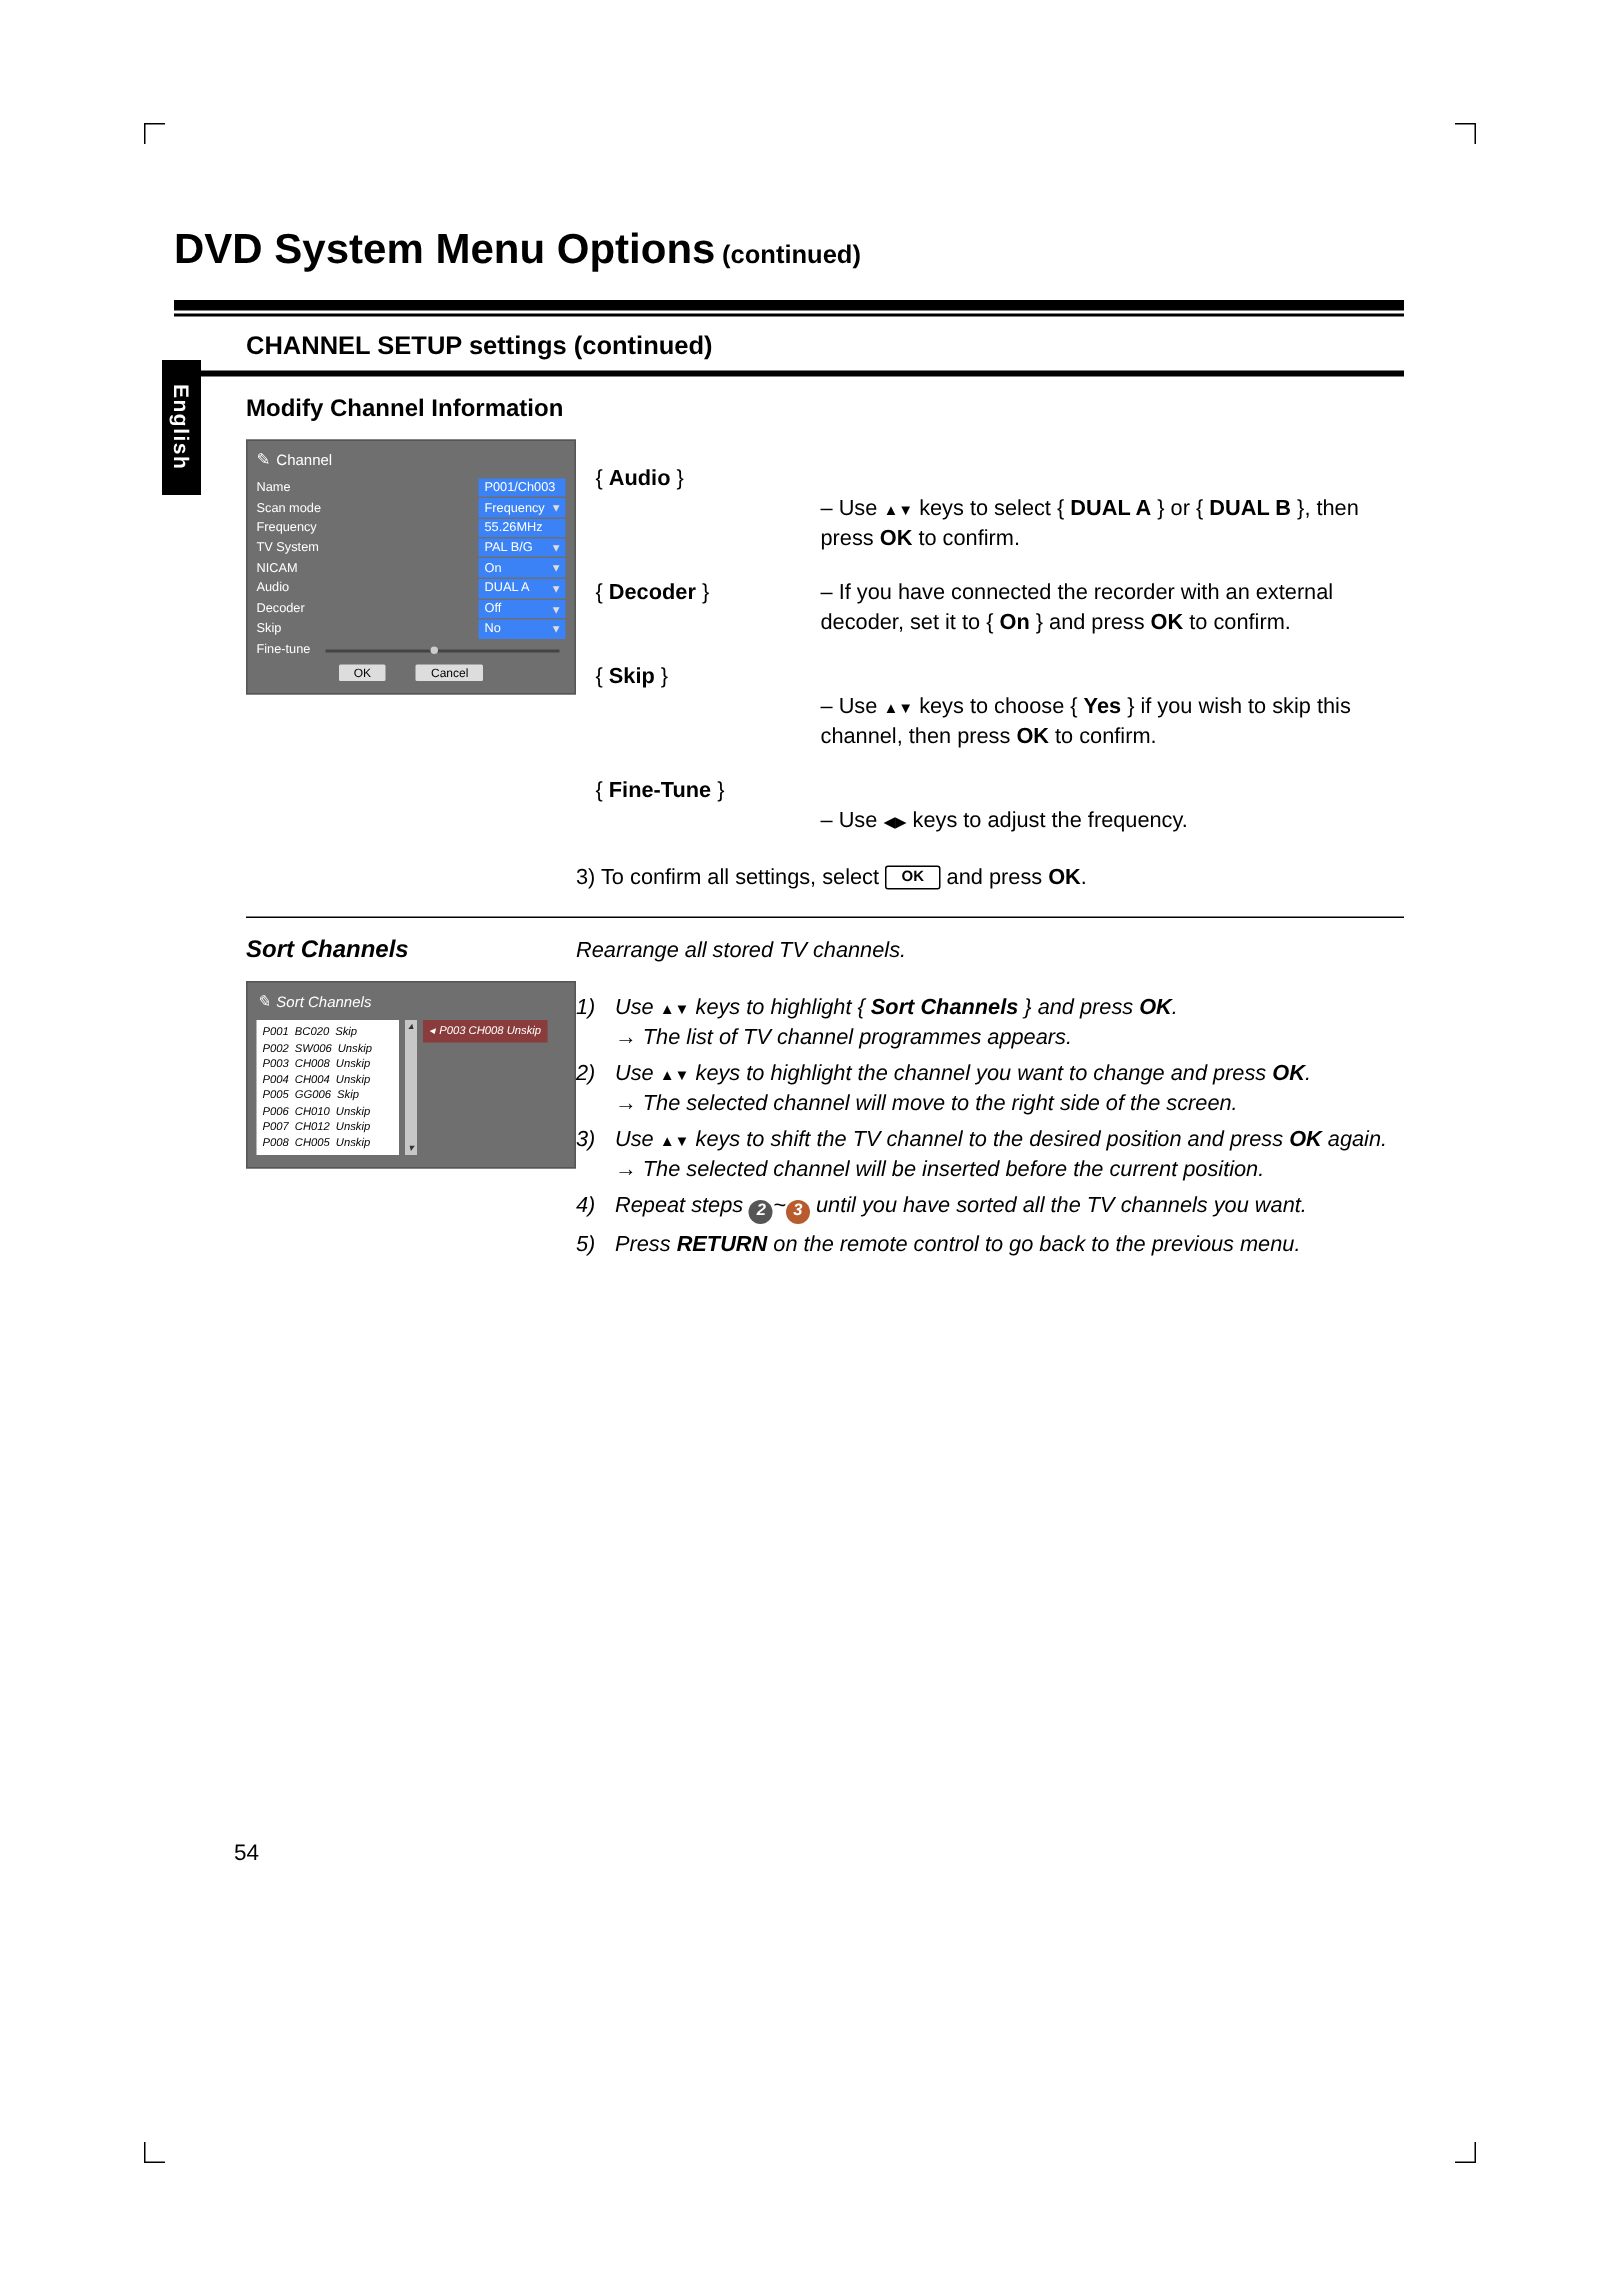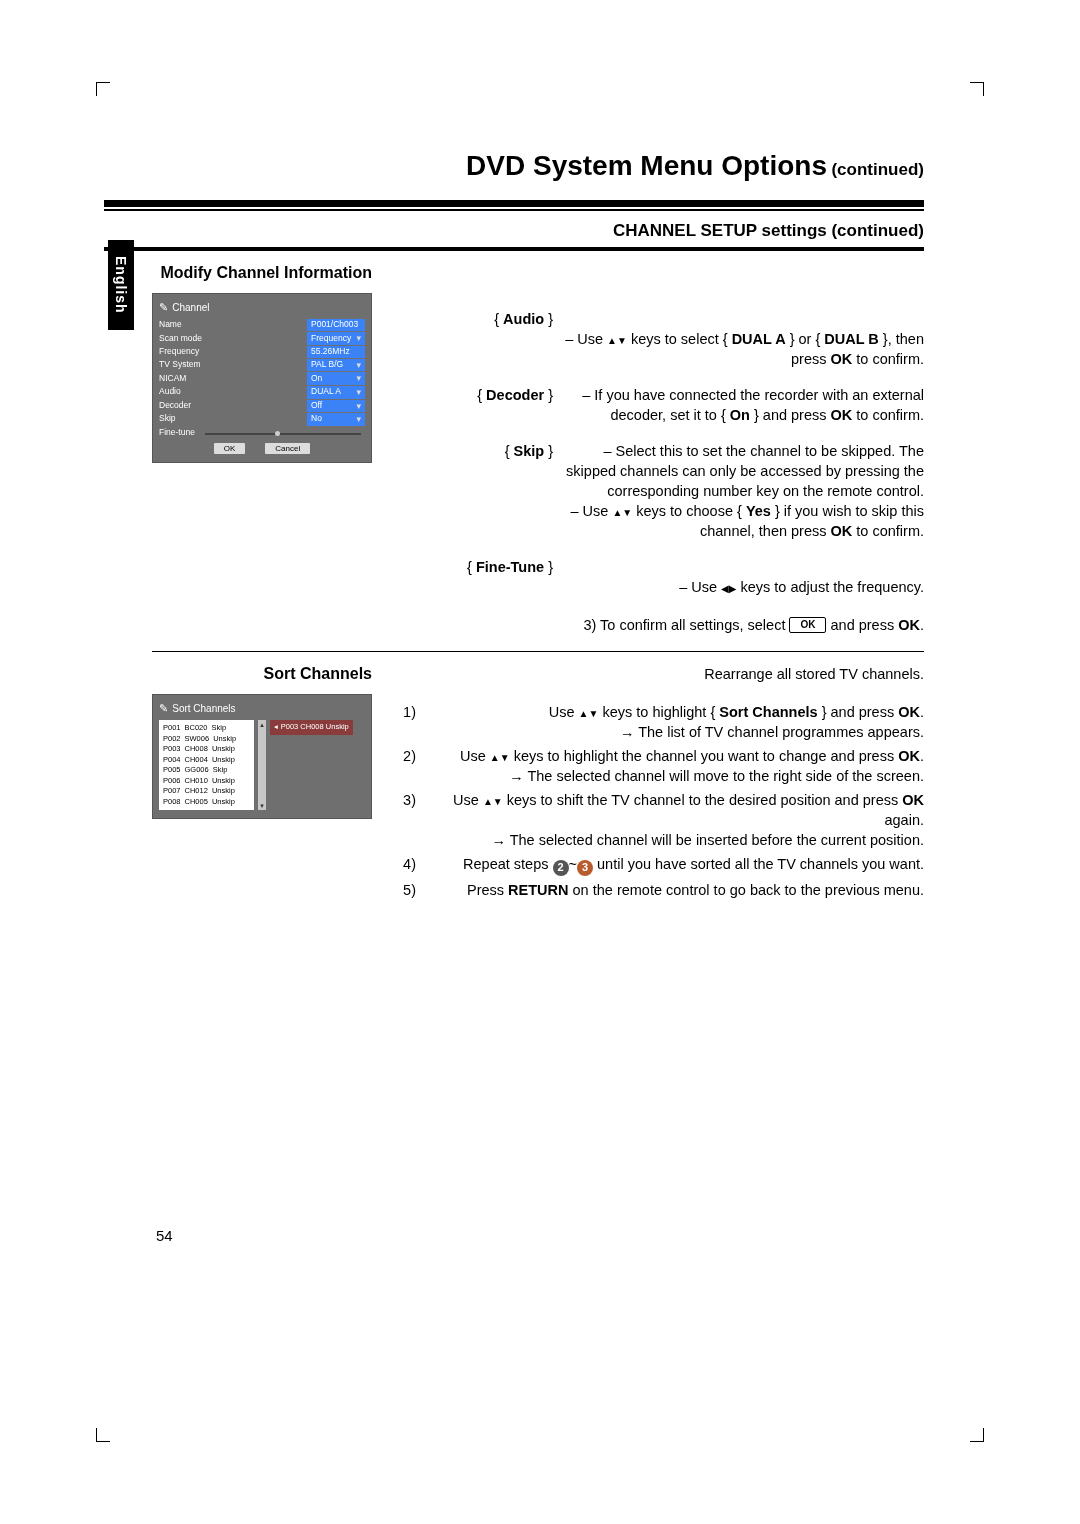--- a/index.html
+++ b/index.html
@@ -11,24 +11,23 @@
     color: #000;
     position: relative;
   }
   .crop-tl { position: absolute; top: 82px; left: 96px; width: 14px; height: 14px; border-left: 1px solid #000; border-top: 1px solid #000; }
   .crop-tr { position: absolute; top: 82px; right: 96px; width: 14px; height: 14px; border-right: 1px solid #000; border-top: 1px solid #000; }
   .crop-bl { position: absolute; bottom: 82px; left: 96px; width: 14px; height: 14px; border-left: 1px solid #000; border-bottom: 1px solid #000; }
   .crop-br { position: absolute; bottom: 82px; right: 96px; width: 14px; height: 14px; border-right: 1px solid #000; border-bottom: 1px solid #000; }
 
   .page {
     position: absolute;
-    left: 104px;
+    left: 116px;
     top: 150px;
     width: 820px;
-    text-align: right;
   }
 
   .lang-tab {
     position: absolute;
     left: 108px;
     top: 240px;
     width: 26px;
     height: 90px;
     background: #000;
     color: #fff;
@@ -47,21 +46,21 @@
   .rule-thick { border-top: 7px solid #000; margin-top: 18px; }
   .rule-thin { border-top: 2px solid #000; margin-top: 2px; }
   .section-head {
     font-size: 17px; font-weight: bold;
     padding: 10px 0 6px 48px;
   }
   .rule-mid { border-top: 4px solid #000; }
   .rule-sub { border-top: 1px solid #000; margin-top: 16px; }
 
   .content { margin-left: 48px; margin-top: 12px; }
-  .two-col { display: flex; gap: 18px; }
+  .two-col { display: flex; }
   .left-col { width: 220px; flex-shrink: 0; }
   .right-col { flex: 1; font-size: 14.5px; line-height: 1.38; }
 
   .sub-head { font-weight: bold; font-size: 16px; line-height: 1.25; margin-bottom: 10px; }
 
   .def-row { display: flex; margin-bottom: 16px; margin-left: 13px; }
   .def-term { width: 150px; flex-shrink: 0; font-size: 14.5px; }
   .def-term b { font-weight: bold; }
   .def-body { flex: 1; font-size: 14.5px; line-height: 1.38; }
 
@@ -215,21 +214,21 @@
         <div class="def-row">
           <div class="def-term">{ <b>Decoder</b> }</div>
           <div class="def-body">
             <span>– If you have connected the recorder with an external decoder, set it to { </span><b>On</b><span> } and press </span><b>OK</b><span> to confirm.</span>
           </div>
         </div>
 
         <div class="def-row">
           <div class="def-term">{ <b>Skip</b> }</div>
           <div class="def-body">
-            <span>– Select this to set the channel to be skipped. The skipped channels can only be accessed by pressing the corresponding number key on the remote control.</span><br>
+            <br>
             <span>– Use </span><span class="tri-up"></span><span class="tri-dn"></span><span> keys to choose { </span><b>Yes</b><span> } if you wish to skip this channel, then press </span><b>OK</b><span> to confirm.</span>
           </div>
         </div>
 
         <div class="def-row">
           <div class="def-term">{ <b>Fine-Tune</b> }</div>
           <div class="def-body">
             <br>
             <span>– Use </span><span class="tri-l"></span><span class="tri-r"></span><span> keys to adjust the frequency.</span>
           </div>
@@ -238,21 +237,21 @@
         <div style="margin-top:18px;">
           <span>3)  To confirm all settings, select </span>
           <span class="okbtn">OK</span>
           <span> and press </span><b>OK</b><span>.</span>
         </div>
       </div>
     </div>
 
     <div class="rule-sub"></div>
 
-    <div class="two-col" style="margin-top:12px;">
+    <div class="two-col" style="margin-top:12px;font-style:italic;">
       <div class="left-col">
         <div class="sub-head">Sort Channels</div>
         <div class="osd" style="margin-top:8px;">
           <div class="osd-title">
               <span class="hand"></span>
               <span>Sort Channels</span>
             </div>
           <div class="osd2-body">
             <div class="osd2-list">
               <div>

